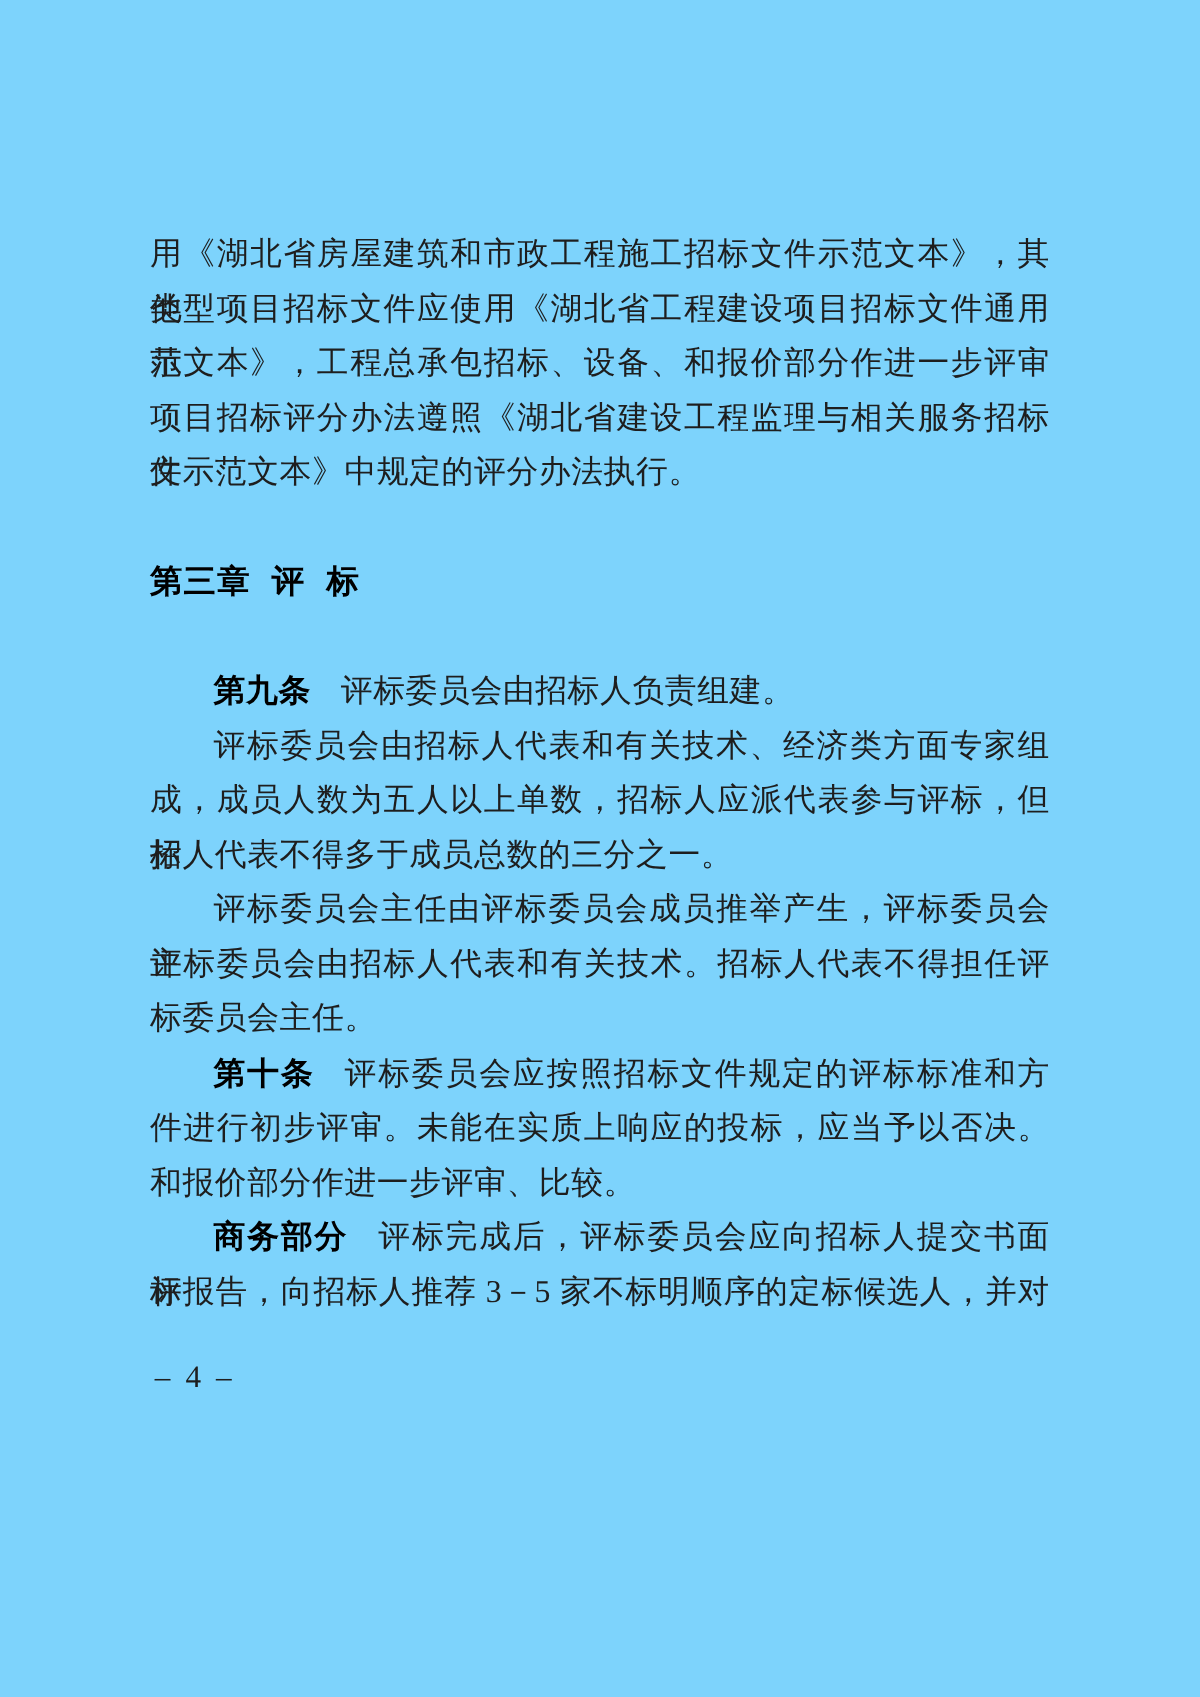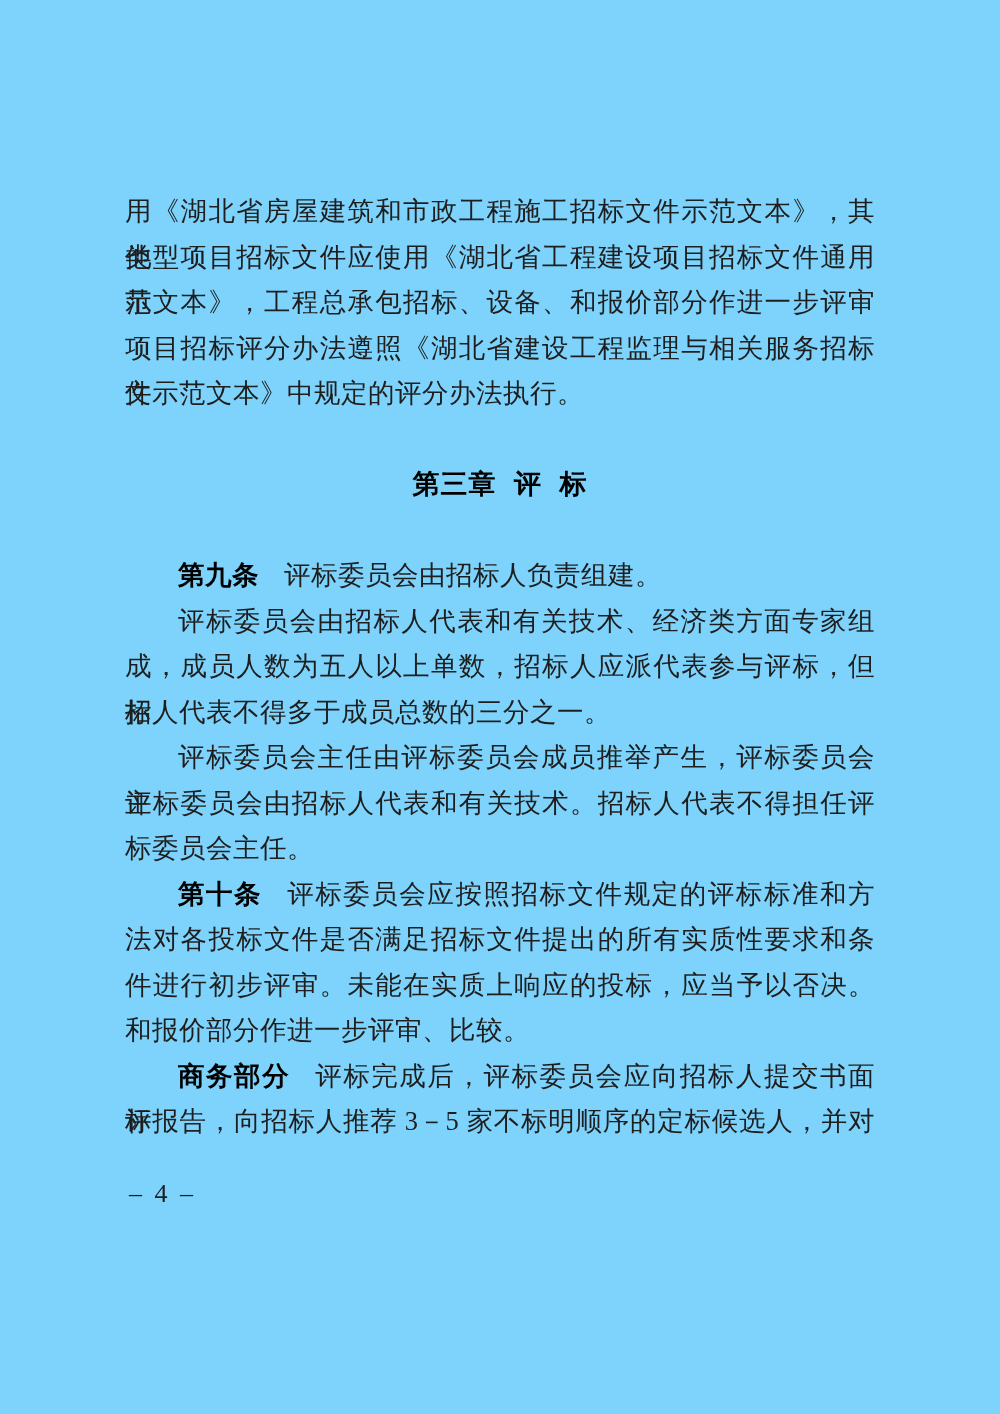--- a/index.html
+++ b/index.html
@@ -36,21 +36,20 @@
   .blank { height: 45.5px; }
   .term {
     font-family: Liberation Serif, serif;
     font-weight: 700;
     color: #000000;
     margin-right: 25px;
   }
   .heading {
     height: 45.5px;
     line-height: 45.5px;
-    text-align: center;
     font-family: "Liberation Sans", sans-serif;
     font-weight: 700;
     font-size: 27px;
     color: #000000;
     word-spacing: 9px;
     letter-spacing: 1px;
   }
   .pageno {
     margin-top: 26px;
     height: 45.5px;
@@ -84,21 +83,20 @@
 
     <div class="ln just ind">评标委员会由招标人代表和有关技术、经济类方面专家组</div>
     <div class="ln just">成，成员人数为五人以上单数，招标人应派代表参与评标，但招</div>
     <div class="ln">标人代表不得多于成员总数的三分之一。</div>
 
     <div class="ln just ind">评标委员会主任由评标委员会成员推举产生，评标委员会主</div>
     <div class="ln just">评标委员会由招标人代表和有关技术。招标人代表不得担任评</div>
     <div class="ln">标委员会主任。</div>
 
     <div class="ln just ind"><span class="term">第十条</span><span>评标委员会应按照招标文件规定的评标标准和方</span></div>
-    <div class="ln just">法对各投标文件是否满足招标文件提出的所有实质性要求和条</div>
     <div class="ln just">件进行初步评审。未能在实质上响应的投标，应当予以否决。</div>
 
     <div class="ln">和报价部分作进一步评审、比较。</div>
 
     <div class="ln just ind"><span class="term">商务部分</span><span>评标完成后，评标委员会应向招标人提交书面评</span></div>
     <div class="ln just">标报告，向招标人推荐 3－5 家不标明顺序的定标候选人，并对</div>
 
     <div class="pageno">– 4 –</div>
 
   </div>

